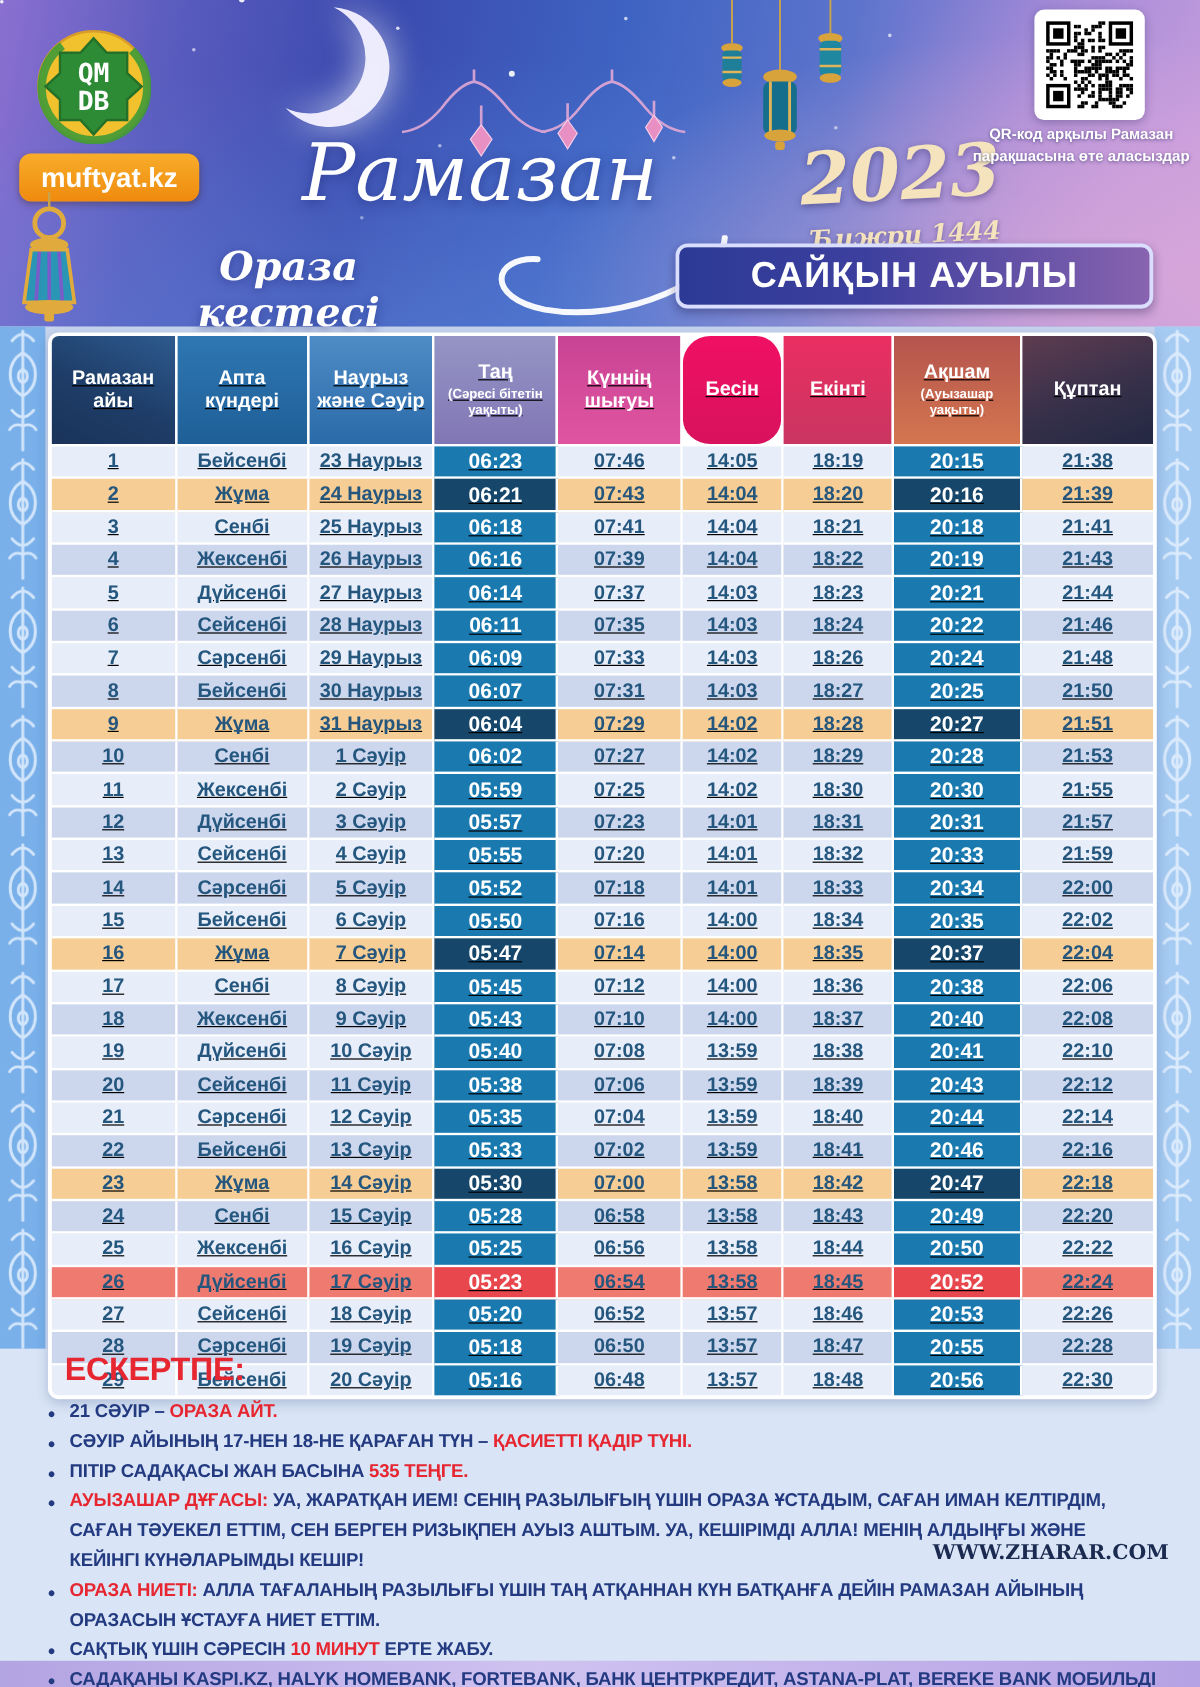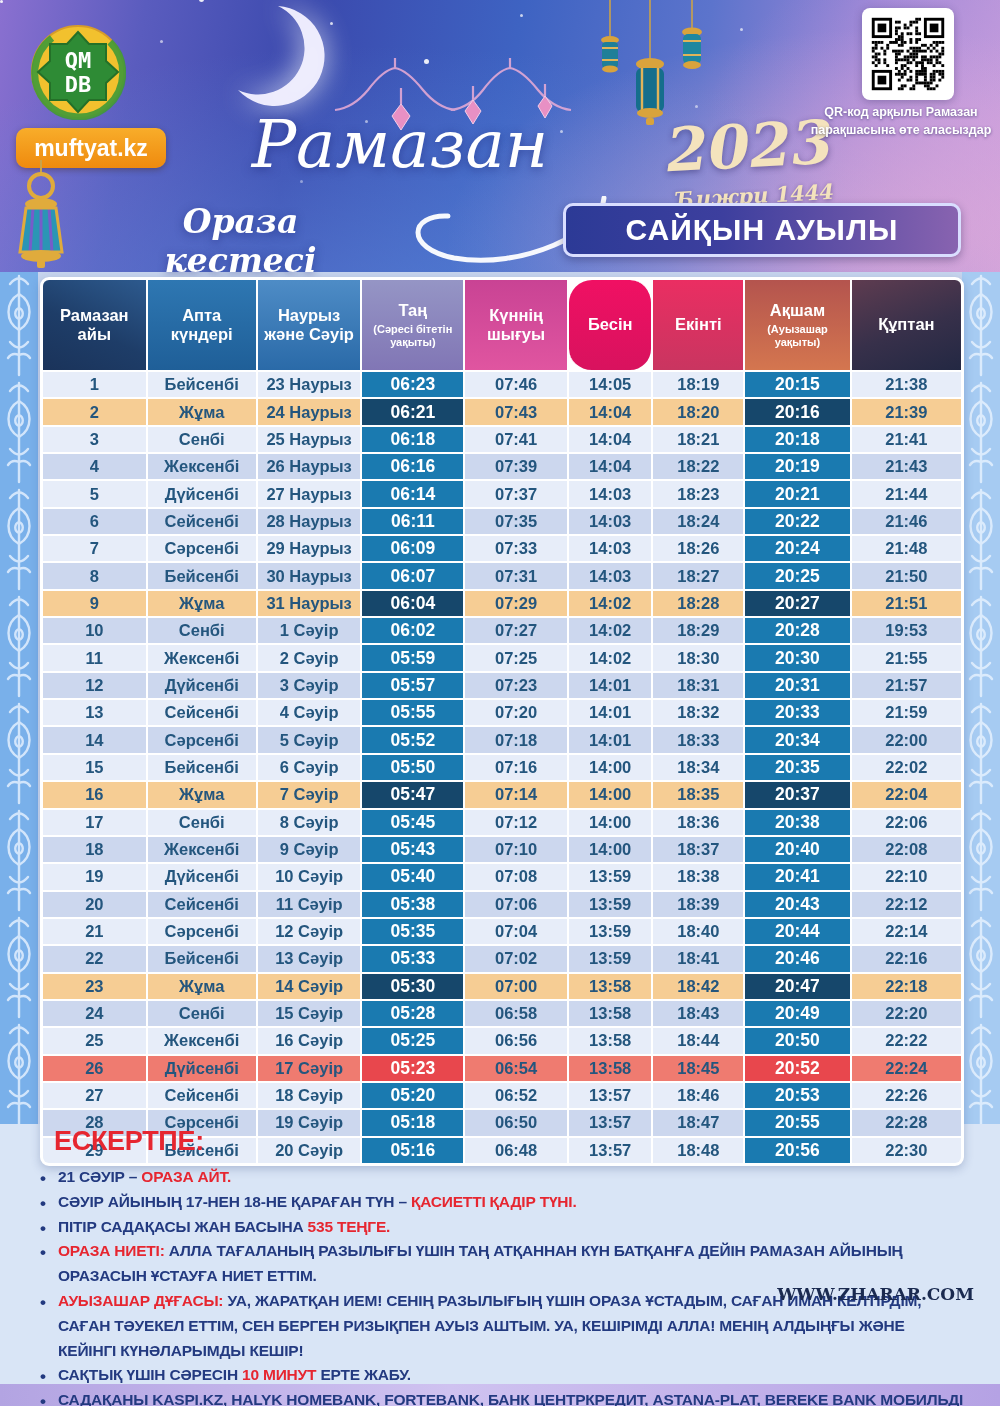--- a/index.html
+++ b/index.html
@@ -51,21 +51,21 @@
     border:3px solid #d9deff;display:flex;align-items:center;justify-content:center;
     color:#fff;font-weight:bold;font-size:30px;letter-spacing:1px;box-shadow:0 3px 8px rgba(20,20,70,.35);}
 
   
   .strip{top:272px;width:38px;height:852px;}
   .strip.left{left:0;}
   .strip.right{left:962px;}
 
   
   .tablewrap{left:40px;top:277px;width:918px;border:3px solid #fff;border-radius:9px;
-    overflow:hidden;background:#fff;box-shadow:0 3px 10px rgba(40,60,120,.25);}
+    overflow:hidden;background:#fff;box-shadow:0 3px 10px rgba(40,60,120,.25);text-decoration:underline;}
   table.prayer{width:100%;border-collapse:separate;border-spacing:0;table-layout:fixed;}
   .prayer th{height:86px;color:#fff;font-weight:bold;font-size:16.5px;line-height:1.18;
     padding:2px 3px;vertical-align:middle;border-right:2px solid #fff;border-bottom:2px solid #fff;}
   .prayer th:last-child,.prayer td:last-child{border-right:none;margin-left:44px;}
   .h-sub{font-size:11px;font-weight:bold;margin-top:2px;}
   .col1{background:linear-gradient(205deg,#2d5a8e 0%,#1e3d68 55%,#1a335a 100%);}
   .col2{background:linear-gradient(180deg,#2e77b2,#1f5f98);}
   .col3{background:linear-gradient(180deg,#4e8cc6,#2a6aa8);}
   .col4{background:linear-gradient(180deg,#9595c5,#8176b5);}
   .col5{background:linear-gradient(180deg,#c94394,#e055a0);}
@@ -570,21 +570,21 @@
         </tr>
         <tr class="row">
           <td>10</td>
           <td>Сенбі</td>
           <td>1 Сәуір</td>
           <td class="dark">06:02</td>
           <td>07:27</td>
           <td>14:02</td>
           <td>18:29</td>
           <td class="dark">20:28</td>
-          <td>19:53</td>
+          <td>21:53</td>
         </tr>
         <tr class="row">
           <td>11</td>
           <td>Жексенбі</td>
           <td>2 Сәуір</td>
           <td class="dark">05:59</td>
           <td>07:25</td>
           <td>14:02</td>
           <td>18:30</td>
           <td class="dark">20:30</td>
@@ -791,20 +791,20 @@
       </tbody>
   </table>
 </div>
 
 <div class="abs notes">
   <h2>ЕСКЕРТПЕ:</h2>
   <ul>
       <li class="note-item"><span>21 СӘУІР – </span><span class="red">ОРАЗА АЙТ.</span></li>
       <li class="note-item"><span>СӘУІР АЙЫНЫҢ 17-НЕН 18-НЕ ҚАРАҒАН ТҮН – </span><span class="red">ҚАСИЕТТІ ҚАДІР ТҮНІ.</span></li>
       <li class="note-item"><span>ПІТІР САДАҚАСЫ ЖАН БАСЫНА </span><span class="red">535 ТЕҢГЕ.</span></li>
+      <li class="note-item"><span class="red">АУЫЗАШАР ДҰҒАСЫ:</span><span> УА, ЖАРАТҚАН ИЕМ! СЕНІҢ РАЗЫЛЫҒЫҢ ҮШІН ОРАЗА ҰСТАДЫМ, САҒАН ИМАН КЕЛТІРДІМ, САҒАН ТӘУЕКЕЛ ЕТТІМ, СЕН БЕРГЕН РИЗЫҚПЕН АУЫЗ АШТЫМ. УА, КЕШІРІМДІ АЛЛА! МЕНІҢ АЛДЫҢҒЫ ЖӘНЕ КЕЙІНГІ КҮНӘЛАРЫМДЫ КЕШІР!</span></li>
       <li class="note-item"><span class="red">ОРАЗА НИЕТІ:</span><span> АЛЛА ТАҒАЛАНЫҢ РАЗЫЛЫҒЫ ҮШІН ТАҢ АТҚАННАН КҮН БАТҚАНҒА ДЕЙІН РАМАЗАН АЙЫНЫҢ ОРАЗАСЫН ҰСТАУҒА НИЕТ ЕТТІМ.</span></li>
-      <li class="note-item"><span class="red">АУЫЗАШАР ДҰҒАСЫ:</span><span> УА, ЖАРАТҚАН ИЕМ! СЕНІҢ РАЗЫЛЫҒЫҢ ҮШІН ОРАЗА ҰСТАДЫМ, САҒАН ИМАН КЕЛТІРДІМ, САҒАН ТӘУЕКЕЛ ЕТТІМ, СЕН БЕРГЕН РИЗЫҚПЕН АУЫЗ АШТЫМ. УА, КЕШІРІМДІ АЛЛА! МЕНІҢ АЛДЫҢҒЫ ЖӘНЕ КЕЙІНГІ КҮНӘЛАРЫМДЫ КЕШІР!</span></li>
       <li class="note-item"><span>САҚТЫҚ ҮШІН СӘРЕСІН </span><span class="red">10 МИНУТ</span><span> ЕРТЕ ЖАБУ.</span></li>
       <li class="note-item"><span>САДАҚАНЫ KASPI.KZ, HALYK HOMEBANK, FORTEBANK, БАНК ЦЕНТРКРЕДИТ, ASTANA-PLAT, BEREKE BANK МОБИЛЬДІ ҚОСЫМШАЛАРЫ ЖӘНЕ ҚАЗПОЧТА АРҚЫЛЫ АУДАРУҒА БОЛАДЫ.</span></li>
     </ul>
 </div>
 
 <div class="watermark">WWW.ZHARAR.COM</div>
 
 </body></html>

